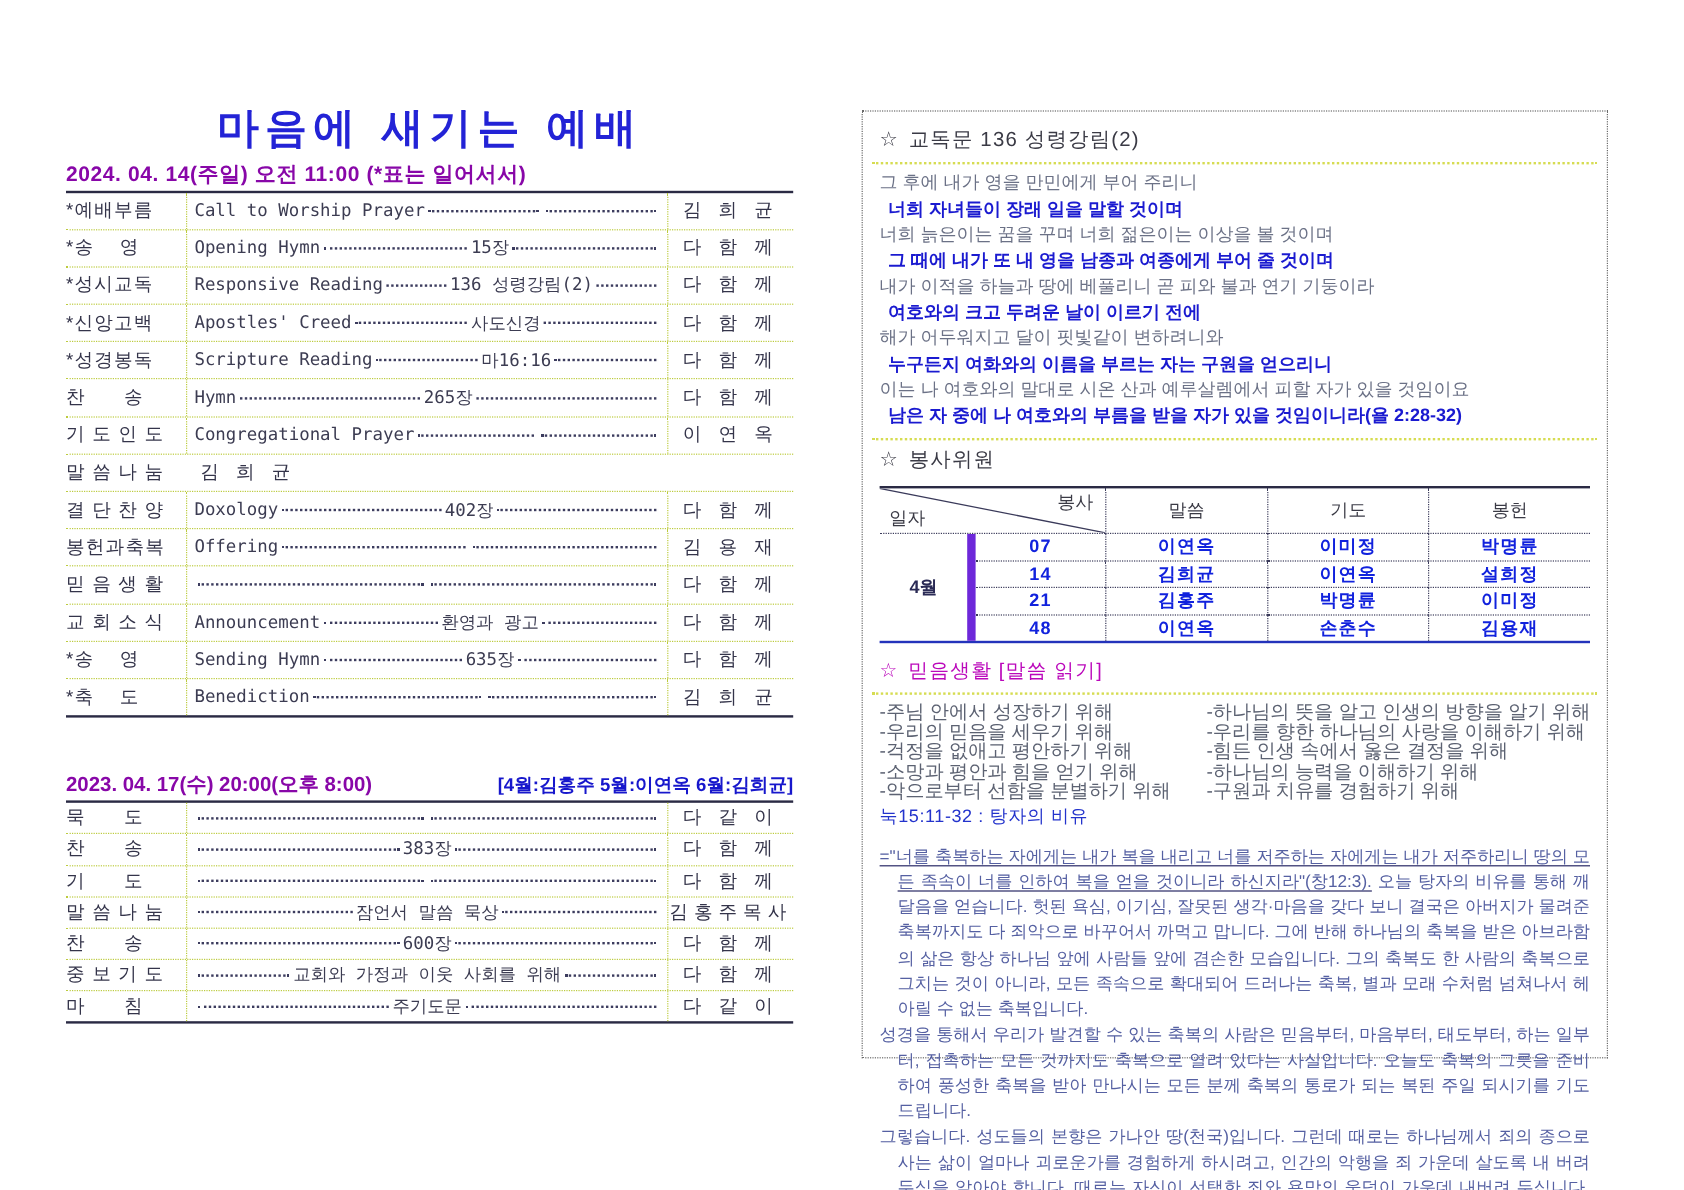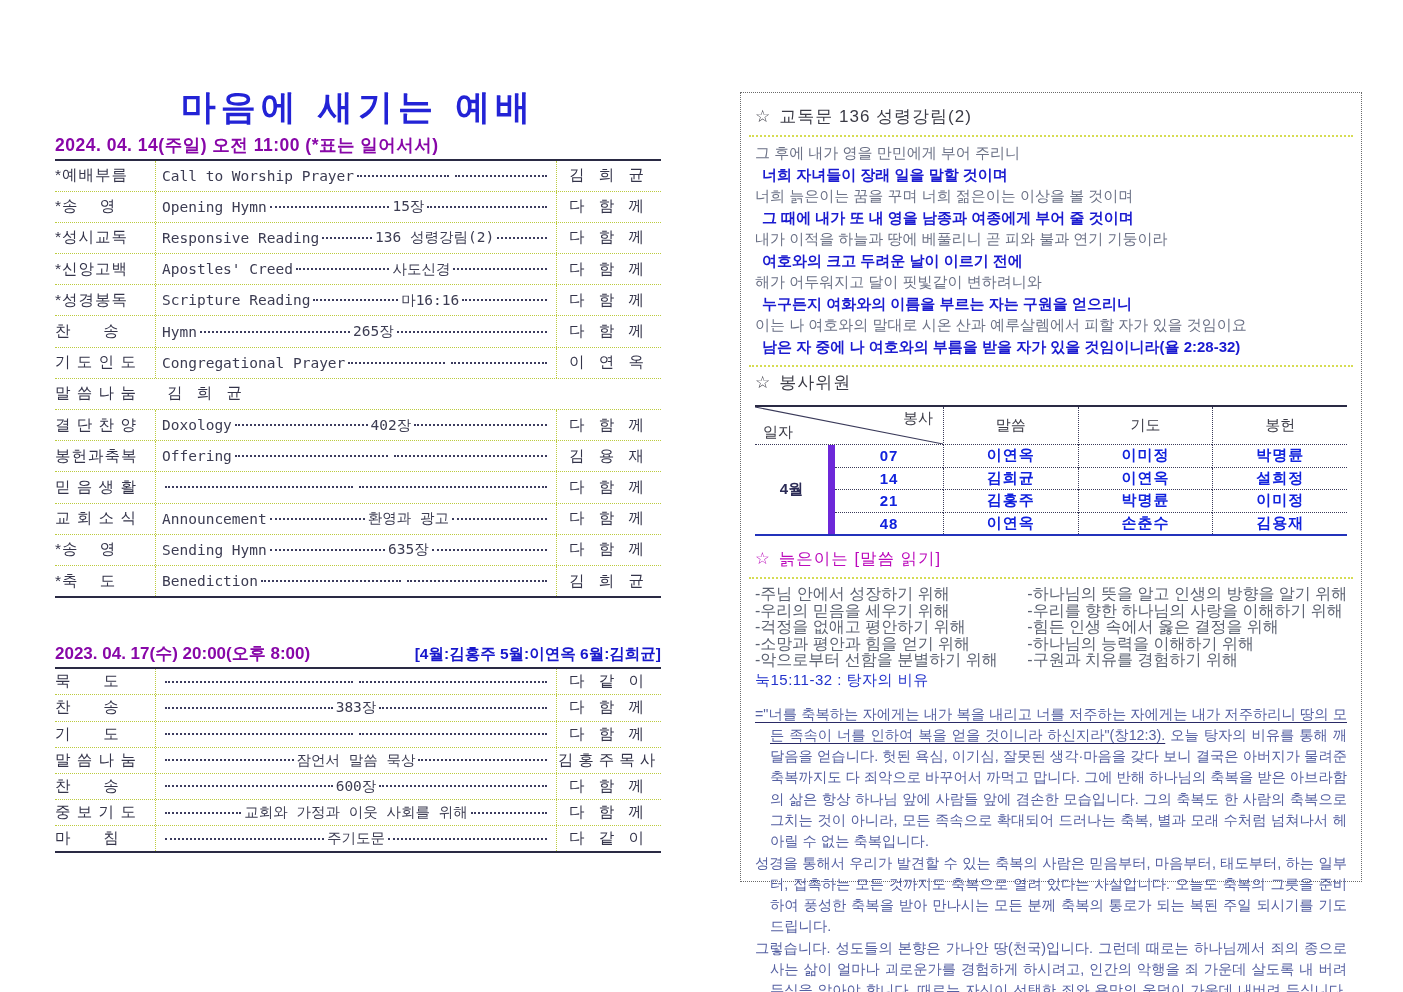--- a/index.html
+++ b/index.html
@@ -19,21 +19,21 @@
   .wrow:last-child{border-bottom:none;}
   .wlabel{width:100px;white-space:pre;color:#34344a;letter-spacing:1px;flex:none;}
   .wcontent{flex:1;display:flex;align-items:center;border-left:1px dotted #bccb3e;border-right:1px dotted #bccb3e;padding:0 6px;font-family:"DejaVu Sans Mono",monospace;font-size:14.5px;color:#3c3c52;min-height:30.2px;}
   .wtable2 .wcontent{min-height:25.2px;}
   .wpre{white-space:pre;}
   .dots{flex:1;min-width:6px;height:0;border-bottom:2px dotted #3c3c5e;margin:0 3px;align-self:center;}
   .wname{width:104px;flex:none;text-align:center;white-space:pre;letter-spacing:5px;color:#34344a;font-size:15.5px;}
   .t2wrap{margin-top:44px;}
 
   
-  .right-col{position:absolute;left:740px;top:92px;width:622px;height:790px;border:1.5px dotted #6a6a6a;box-sizing:border-box;padding:8px 12px 10px 12px;}
+  .right-col{position:absolute;left:718px;top:92px;width:622px;height:790px;border:1.5px dotted #6a6a6a;box-sizing:border-box;padding:8px 12px 10px 12px;}
   .sec-head{font-size:17px;color:#3a3a45;letter-spacing:1px;padding:4px 0 7px 2px;}
   .sec-head .star{margin-right:8px;}
   .ysep{border-top:2px dotted #d6dc52;margin:0 -4px;}
   .rlines{padding:5px 2px 8px 2px;}
   .rl{font-size:15px;line-height:21.5px;color:#6b7186;}
   .rl.bold{color:#1a1ad0;font-weight:bold;padding-left:7px;}
 
   .stable{margin:4px 2px 0 2px;border-top:2px solid #2a2a44;border-bottom:2.5px solid #2333bb;display:grid;grid-template-columns:80px 108px 1fr 1fr 1fr;font-size:15px;}
   .shcell{position:relative;grid-column:1/3;height:37px;border-bottom:1px dotted #3a3a5a;}
   .shcell svg{position:absolute;inset:0;width:100%;height:100%;}
@@ -313,21 +313,21 @@
     <div class="scell">21</div>
     <div class="scell cl">김홍주</div>
     <div class="scell cl">박명륜</div>
     <div class="scell cl">이미정</div>
     <div class="scell" style="border-bottom:none">48</div>
     <div class="scell cl" style="border-bottom:none">이연옥</div>
     <div class="scell cl" style="border-bottom:none">손춘수</div>
     <div class="scell cl" style="border-bottom:none">김용재</div>
   </div>
 
-  <div class="faith-head"><span class="star">☆</span><span>늙은이는 [말씀 읽기]</span></div>
+  <div class="faith-head"><span class="star">☆</span><span>믿음생활 [말씀 읽기]</span></div>
   <div class="ysep"></div>
   <div class="flist">
     <div class="fitem">-주님 안에서 성장하기 위해</div>
     <div class="fitem">-하나님의 뜻을 알고 인생의 방향을 알기 위해</div>
     <div class="fitem">-우리의 믿음을 세우기 위해</div>
     <div class="fitem">-우리를 향한 하나님의 사랑을 이해하기 위해</div>
     <div class="fitem">-걱정을 없애고 평안하기 위해</div>
     <div class="fitem">-힘든 인생 속에서 옳은 결정을 위해</div>
     <div class="fitem">-소망과 평안과 힘을 얻기 위해</div>
     <div class="fitem">-하나님의 능력을 이해하기 위해</div>

